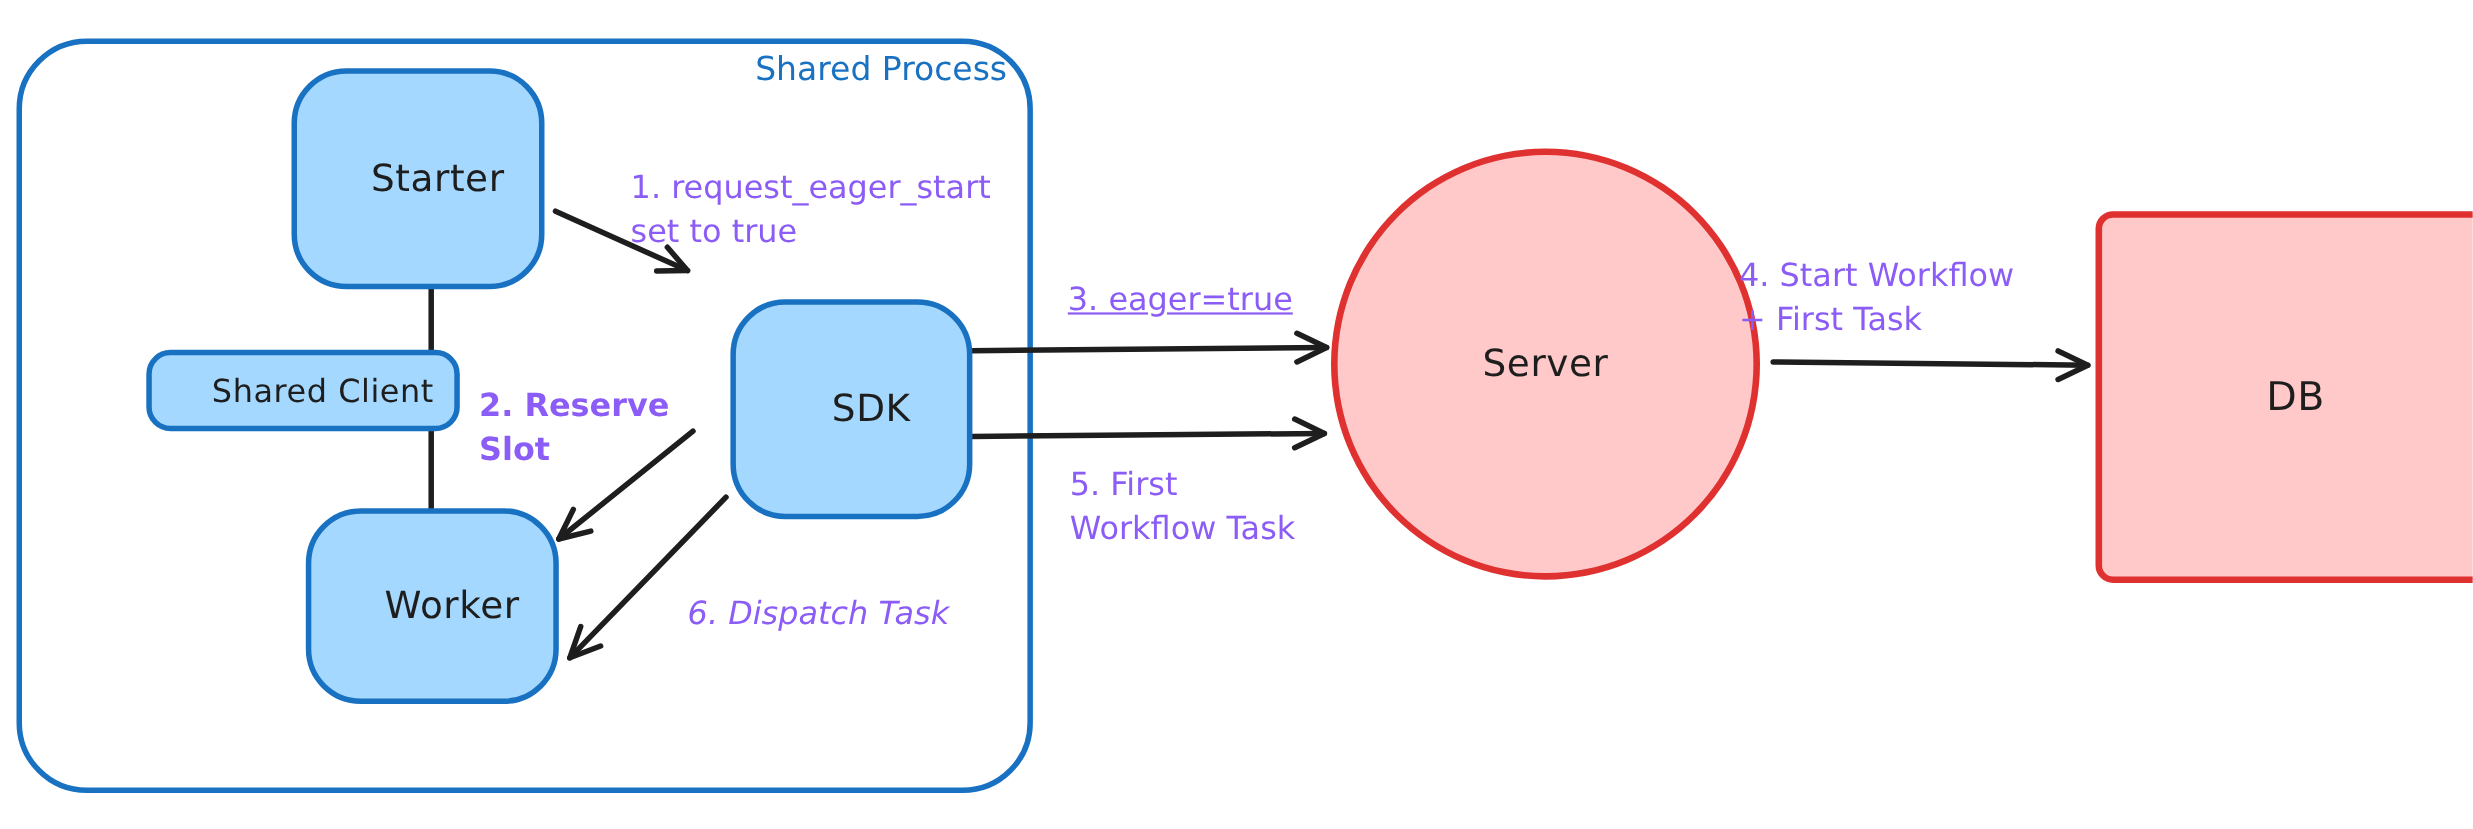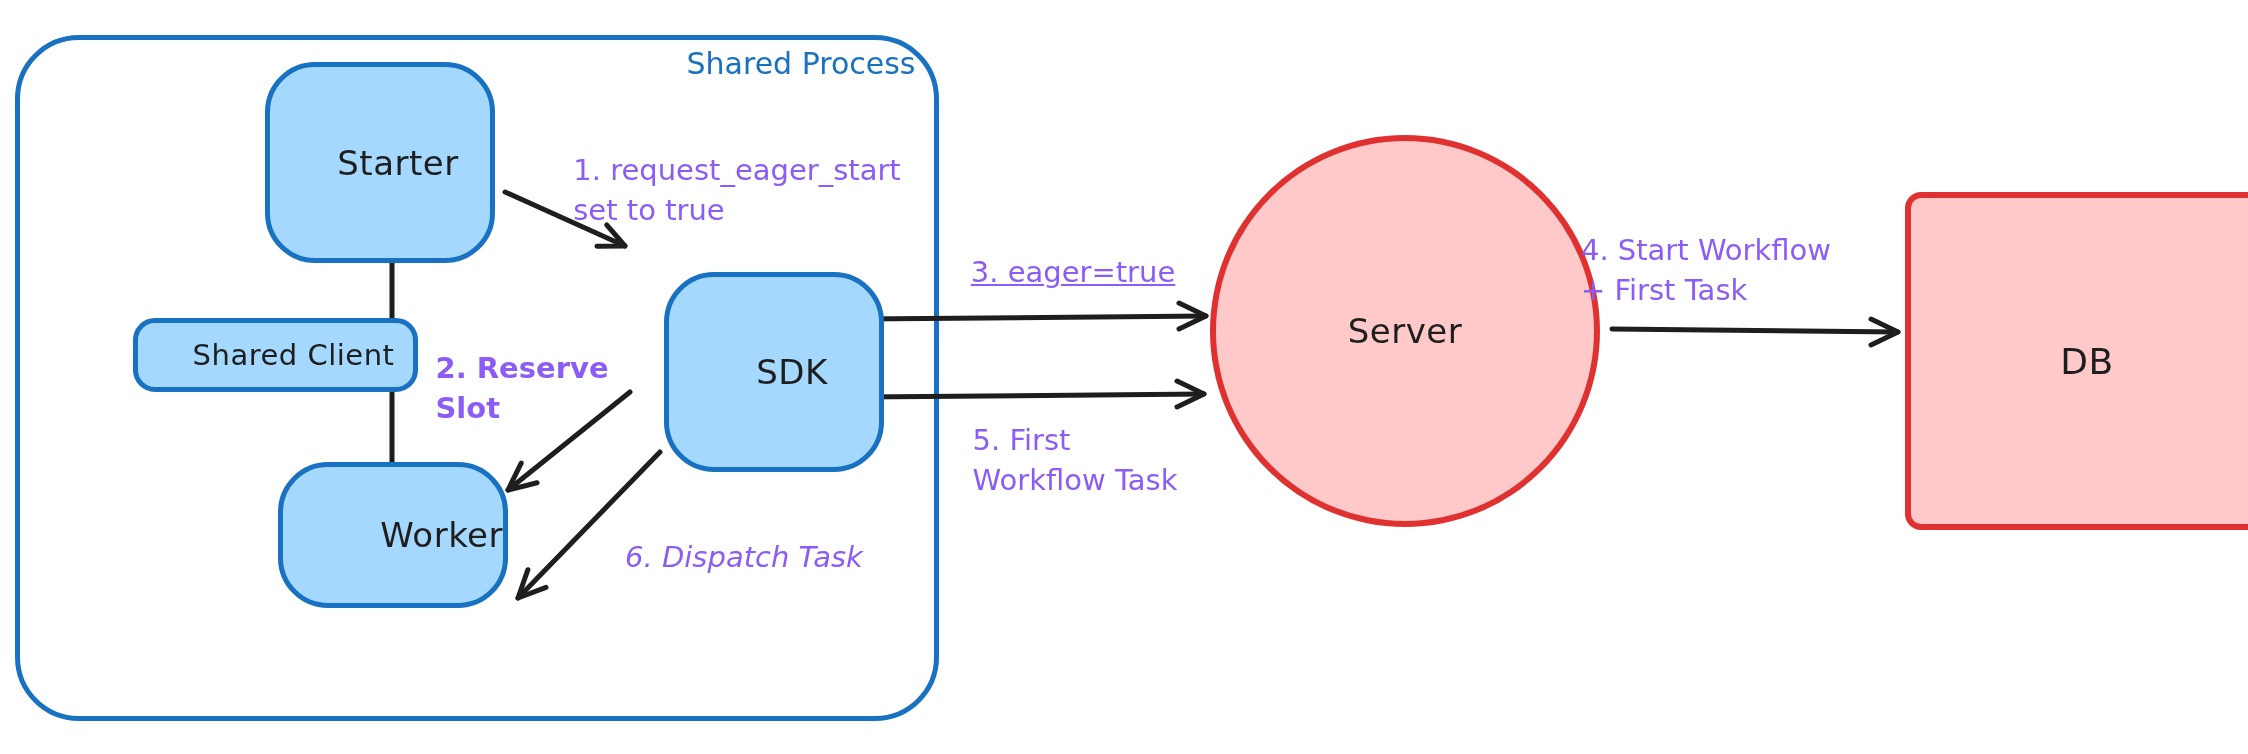--- a/index.html
+++ b/index.html
@@ -121,21 +121,21 @@
   </svg>
 
   <div class="node node-blue" style="left:265px; top:62px; width:230px; height:201px; border-radius:50px;">
     <span class="node-label">Starter</span>
   </div>
 
   <div class="node node-blue" style="left:133px; top:318px; width:285px; height:74px; border-radius:22px;">
     <span class="node-label" style="font-size:29px;">Shared Client</span>
   </div>
 
-  <div class="node node-blue" style="left:278px; top:462px; width:230px; height:146px; border-radius:50px;justify-content:flex-end;">
+  <div class="node node-blue" style="left:278px; top:462px; width:230px; height:178px; border-radius:50px;">
     <span class="node-label">Worker</span>
   </div>
 
   <div class="node node-blue" style="left:664px; top:252px; width:220px; height:200px; border-radius:50px;margin-top:20px;">
     <span class="node-label">SDK</span>
   </div>
 
   <div class="node node-red" style="left:1210px; top:135px; width:390px; height:392px; border-radius:50%;">
     <span class="node-label">Server</span>
   </div>

